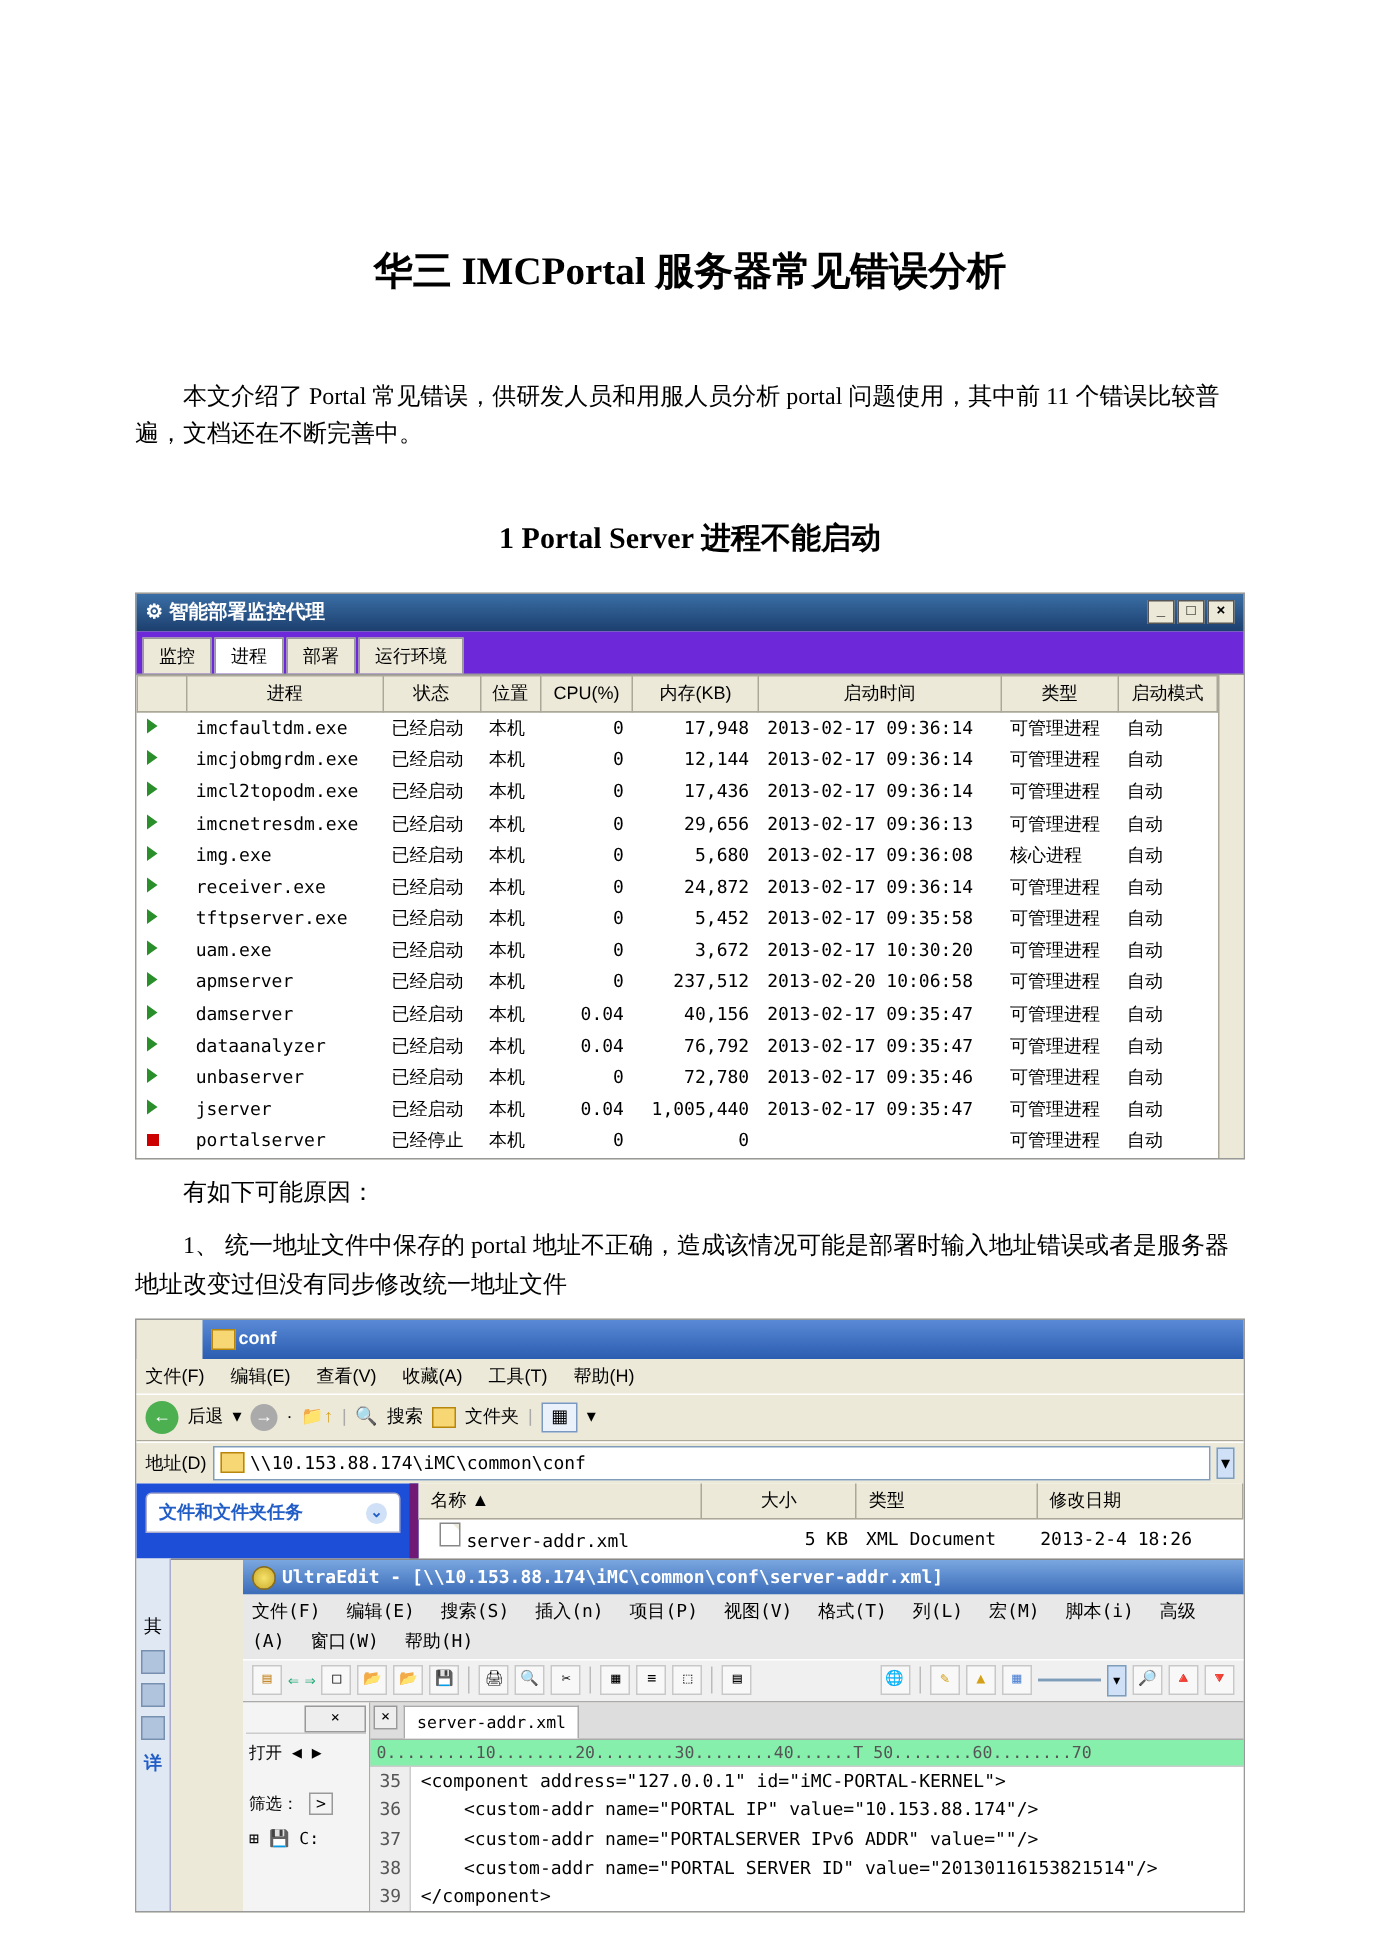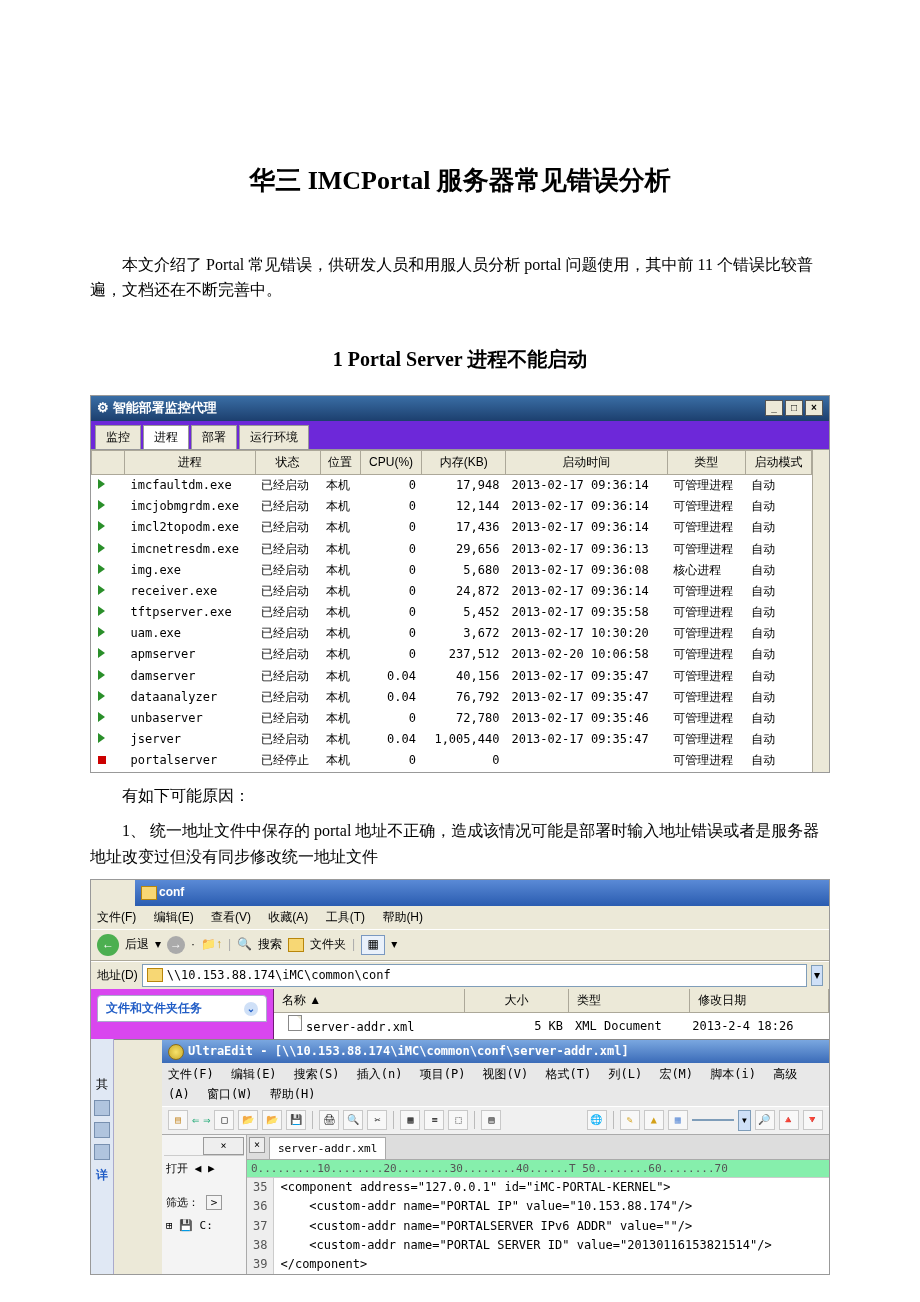--- a/index.html
+++ b/index.html
@@ -164,22 +164,22 @@
     border: 1px solid #7f9db9;
     padding: 1px 4px;
     display: flex;
     align-items: center;
     gap: 4px;
     font-family: "SimSun", monospace;
   }
   .exp-panes { display: flex; background: #fff; }
   .exp-left {
     width: 170px;
-    background: #d946ef;
-    border-right: 1px solid #701a75;
+    background: #1d4ed8;
+    border-right: 6px solid #701a75;
     padding: 6px;
     font-family: Liberation Serif, serif;
   }
   .exp-task-head {
     background: #fff;
     border: 1px solid #aac;
     border-radius: 4px 4px 0 0;
     padding: 3px 8px;
     color: #215dc6;
     font-weight: bold;

